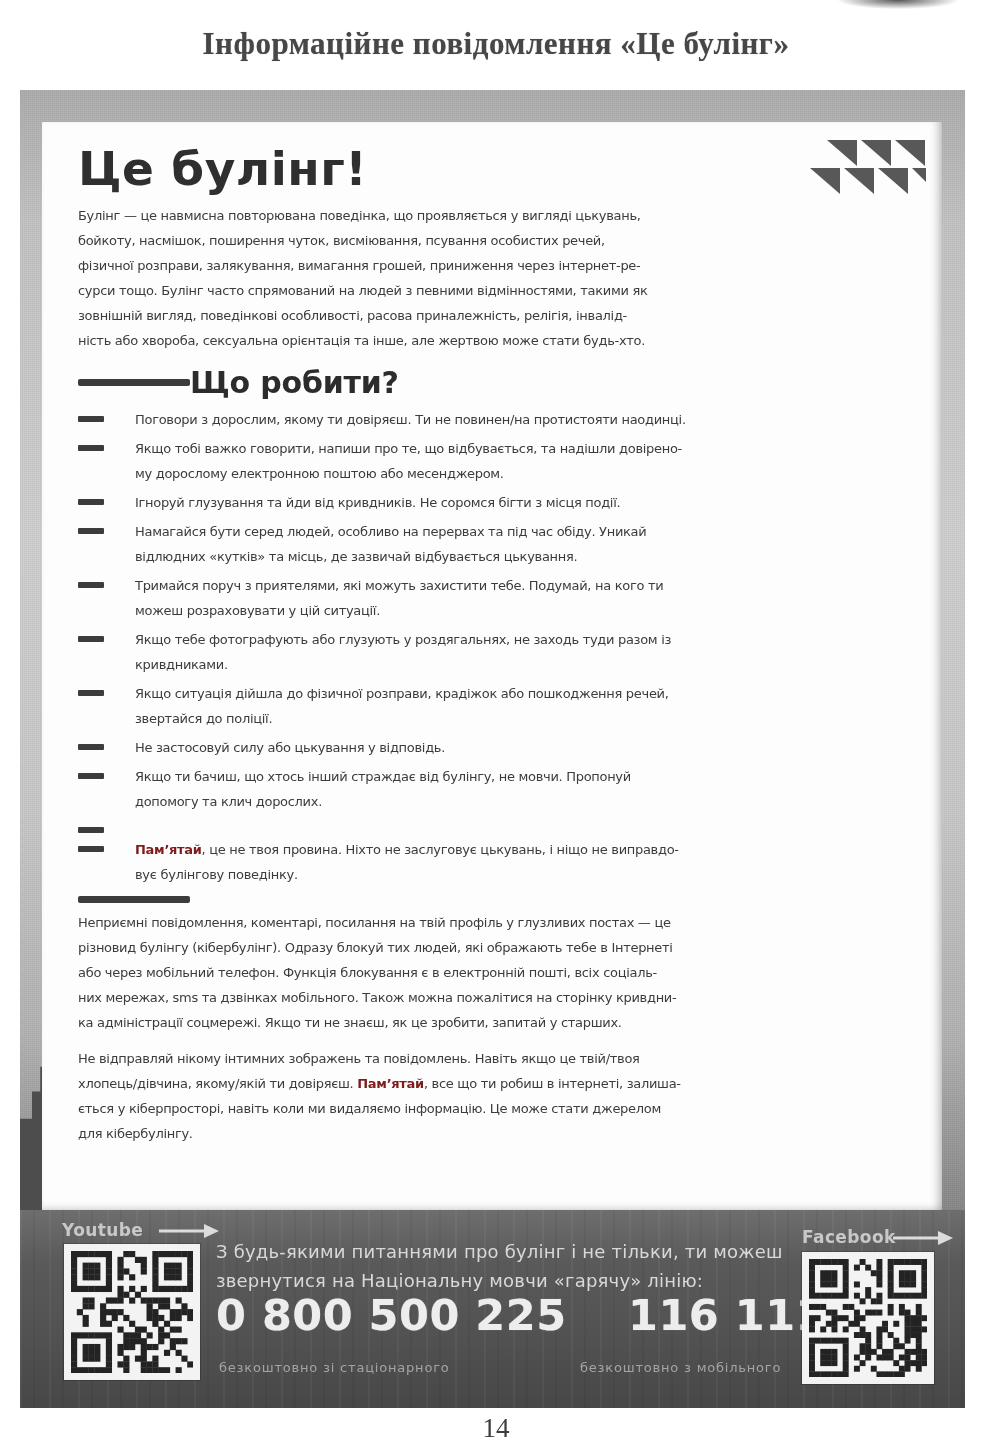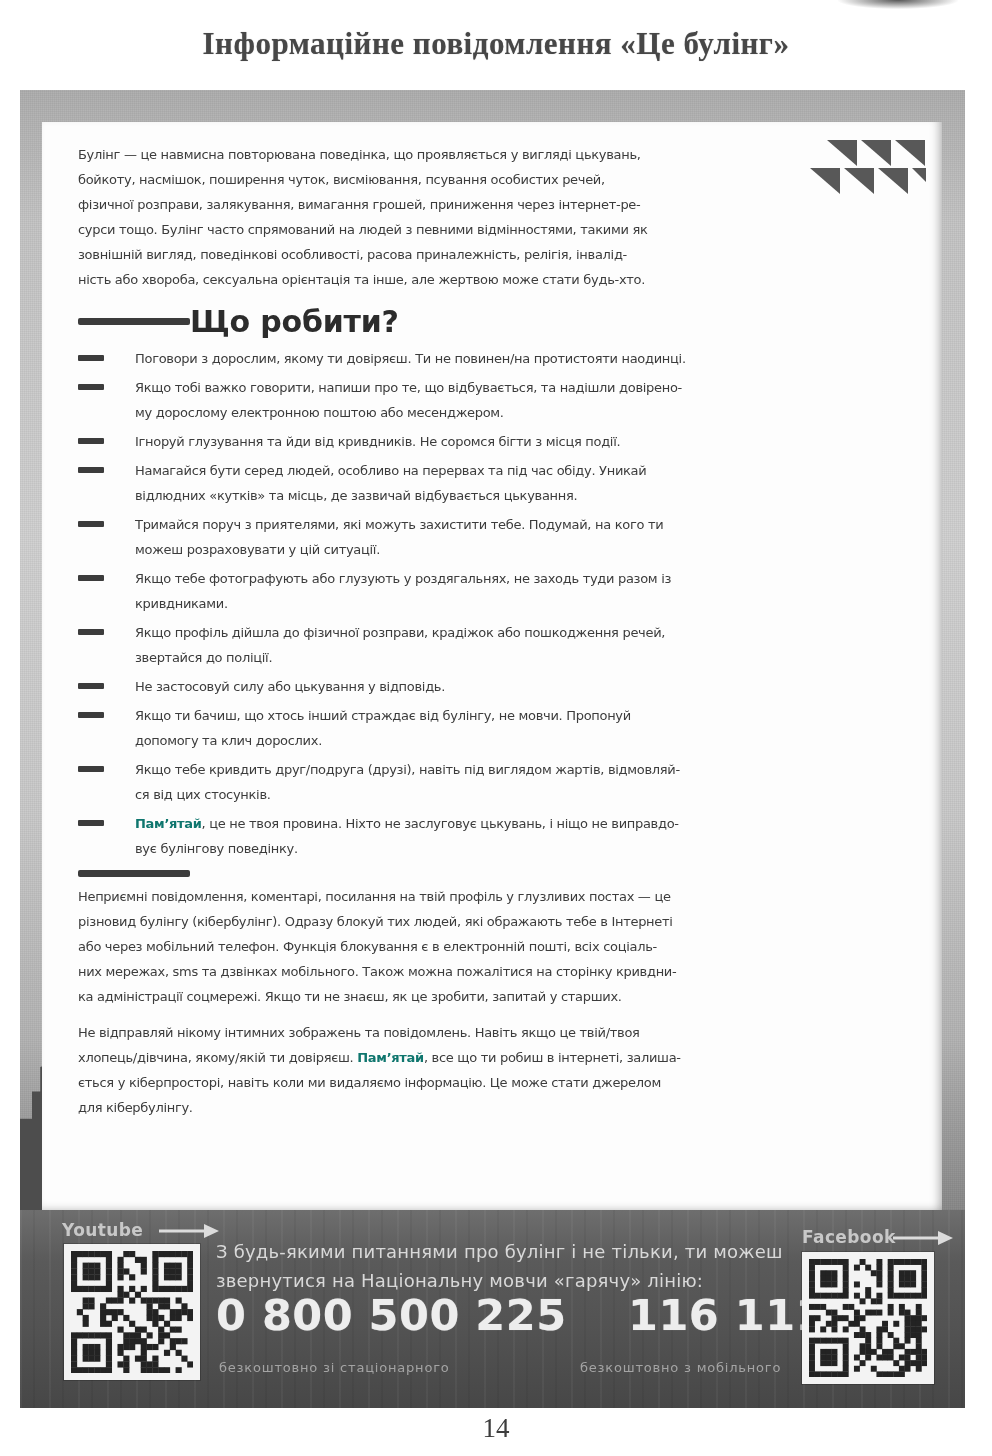--- a/index.html
+++ b/index.html
@@ -44,21 +44,21 @@
     white-space:pre-line;margin:0;
   }
   .intro{margin:0 0 12px;}
   .para{margin:0 0 11px;}
   .section-head{display:flex;align-items:center;margin:9px 0 7px;}
   .head-line{width:112px;height:7px;background:#3c3c3c;border-radius:2px;}
   .section-h2{margin:0;font-size:30px;font-weight:bold;color:#2c2c2c;letter-spacing:-.2px;}
   ul.todo{list-style:none;margin:3px 0 5px;padding:0;}
   ul.todo li{display:flex;gap:31px;margin:0 0 4px;}
   .dash{flex:0 0 26px;height:6px;background:#3c3c3c;margin-top:9px;border-radius:1px;}
-  .bold-lead{font-weight:bold;color:#0f766e;}
+  .bold-lead{font-weight:bold;color:#7f1d1d;}
   
   .skyline{
     position:absolute;left:0;bottom:198px;width:46px;height:152px;background:#4d4d4d;z-index:1;
     clip-path:polygon(0 40%,26% 40%,26% 22%,44% 22%,44% 6%,100% 0,100% 100%,0 100%);
   }
   
   .band{
     position:absolute;left:0;right:0;bottom:0;height:198px;z-index:3;
     background:linear-gradient(180deg,#6e6e6e 0%,#5a5a5a 26%,#525252 62%,#474747 100%);
   }
@@ -118,20 +118,21 @@
           <polygon points="85,0 115,0 115,26"></polygon>
           <polygon points="0,28 30,28 30,54"></polygon>
           <polygon points="34,28 64,28 64,54"></polygon>
           <polygon points="68,28 98,28 98,54"></polygon>
           <polygon points="102,28 116,28 116,42"></polygon>
         </g>
       </svg>
     </div>
 
     <div class="sheet-inner">
+      <h1 class="poster-h1">Це булінг!</h1>
 
       <p class="body-text intro">Булінг — це навмисна повторювана поведінка, що проявляється у вигляді цькувань,
 бойкоту, насмішок, поширення чуток, висміювання, псування особистих речей,
 фізичної розправи, залякування, вимагання грошей, приниження через інтернет-ре-
 сурси тощо. Булінг часто спрямований на людей з певними відмінностями, такими як
 зовнішній вигляд, поведінкові особливості, расова приналежність, релігія, інвалід-
 ність або хвороба, сексуальна орієнтація та інше, але жертвою може стати будь-хто.</p>
 
       <div class="section-head">
         <div class="head-line"></div>
@@ -162,36 +163,34 @@
             <p class="bullet-p">Тримайся поруч з приятелями, які можуть захистити тебе. Подумай, на кого ти
 можеш розраховувати у цій ситуації.</p>
           </li>
         <li>
             <span class="dash"></span>
             <p class="bullet-p">Якщо тебе фотографують або глузують у роздягальнях, не заходь туди разом із
 кривдниками.</p>
           </li>
         <li>
             <span class="dash"></span>
-            <p class="bullet-p">Якщо профіль дійшла до фізичної розправи, крадіжок або пошкодження речей,
+            <p class="bullet-p">Якщо ситуація дійшла до фізичної розправи, крадіжок або пошкодження речей,
 звертайся до поліції.</p>
           </li>
         <li>
             <span class="dash"></span>
             <p class="bullet-p">Не застосовуй силу або цькування у відповідь.</p>
           </li>
         <li>
             <span class="dash"></span>
             <p class="bullet-p">Якщо ти бачиш, що хтось інший страждає від булінгу, не мовчи. Пропонуй
 допомогу та клич дорослих.</p>
           </li>
         <li>
             <span class="dash"></span>
-            <p class="bullet-p">Якщо тебе кривдить друг/подруга (друзі), навіть під виглядом жартів, відмовляй-
-ся від цих стосунків.</p>
           </li>
         <li>
             <span class="dash"></span>
             <p class="bullet-p"><b class="bold-lead">Пам’ятай</b><span>, це не твоя провина. Ніхто не заслуговує цькувань, і ніщо не виправдо-
 вує булінгову поведінку.</span></p>
           </li>
       </ul>
 
       <div class="section-head">
         <div class="head-line"></div>

